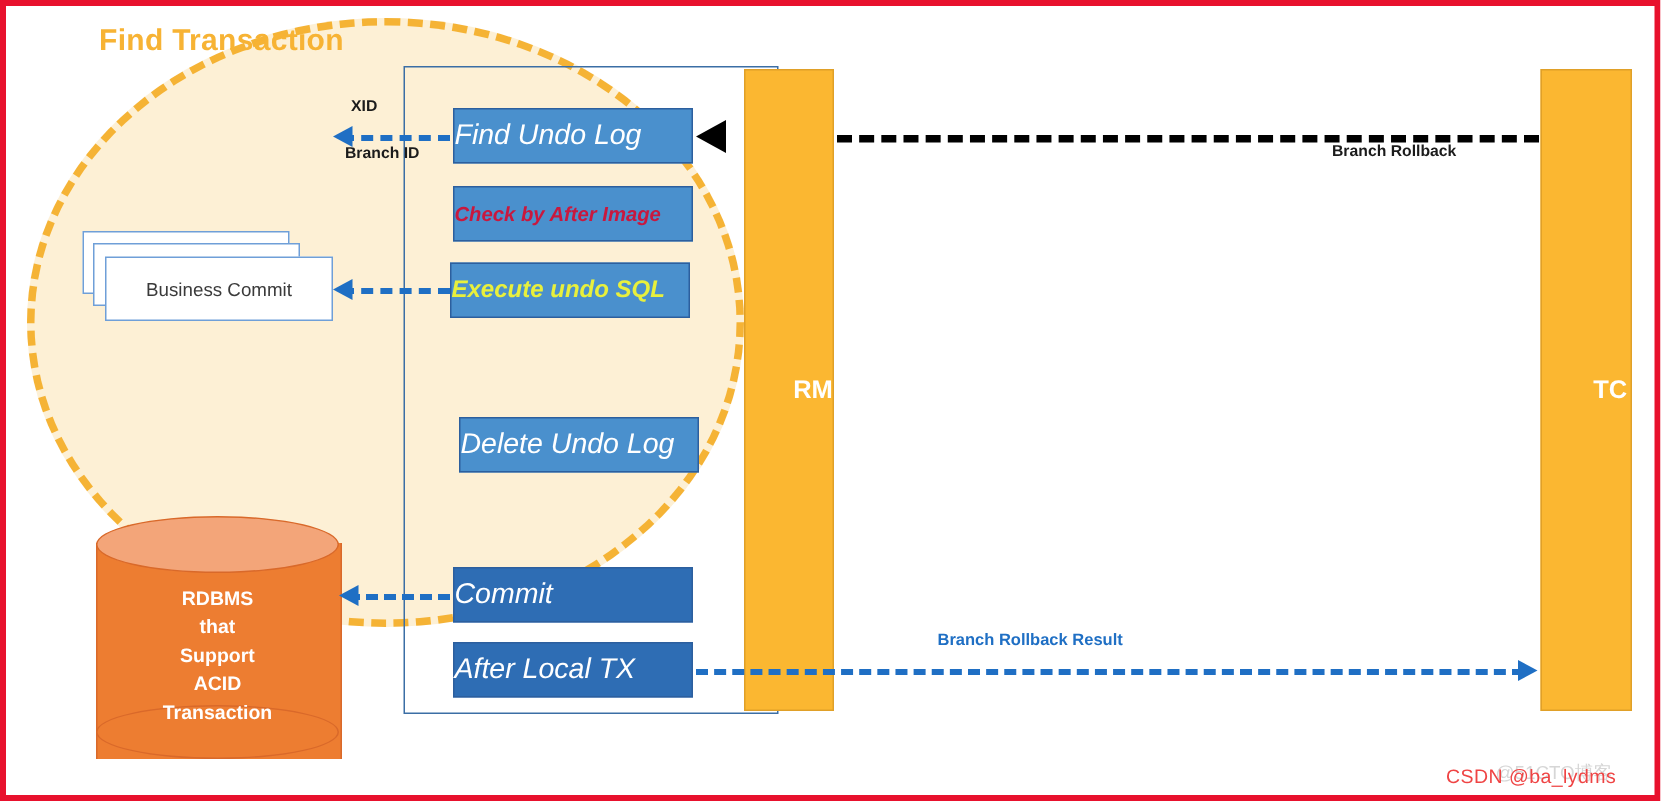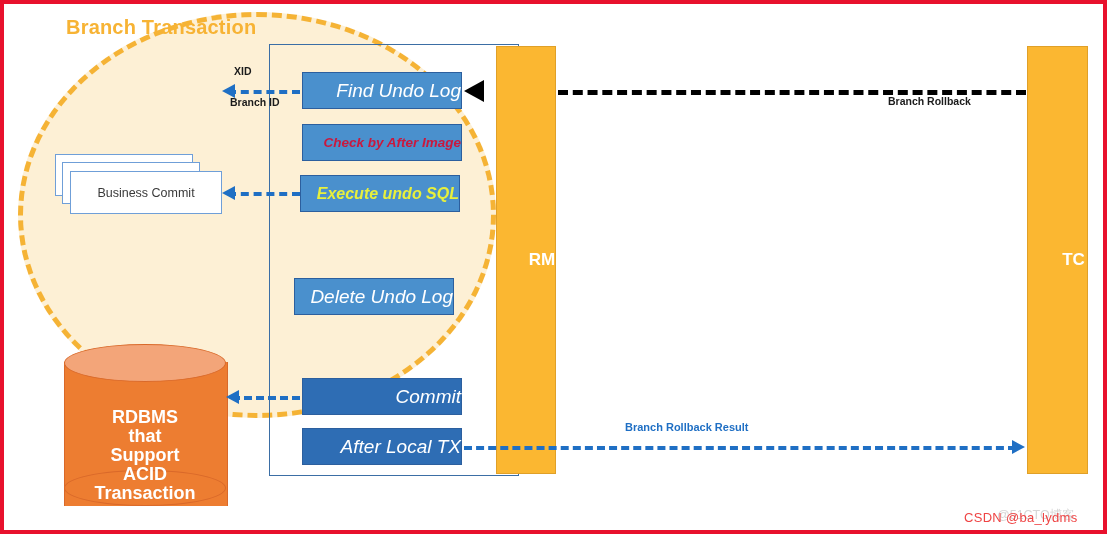--- a/index.html
+++ b/index.html
@@ -100,50 +100,50 @@
   }
   #rdbms-top {
     position: absolute; left: 0; top: 0px;
     width: 162px; height: 38px;
     background: #f3a579;
     border-radius: 50%;
     border: 1px solid #d9692a;
     box-sizing: border-box;
   }
   #rdbms-label {
-    position: absolute; left: 0; top: 64px;
+    position: absolute; left: 0; top: 45px;
     width: 162px;
     text-align: center;
     color: #ffffff;
-    font-size: 18px;
+    font-size: 13px;
     font-weight: bold;
     line-height: 19px;
     z-index: 2;
   }
 
   
   .step-box {
     width: 160px; height: 37px;
-    display: flex; align-items: center; justify-content: flex-end;
+    display: flex; align-items: center; justify-content: flex-start;
     font-style: italic;
     font-size: 19px;
     border: 1px solid #2c5f9e;
     z-index: 6;
     white-space: nowrap;
   }
   .step-light { background: #4a90cd; }
   .step-dark  { background: #2e6db4; }
   .txt-white  { color: #ffffff; }
   .txt-red    { color: #c9183e; font-size: 13.5px; font-weight: bold; }
   .txt-yellow { color: #e8f03c; font-size: 16px; font-weight: bold; }
 
   #step-find-undo-log   { left: 298px; top: 68px; }
   #step-check-after-img { left: 298px; top: 120px; }
   #step-execute-undo    { left: 296px; top: 171px; }
-  #step-delete-undo-log { left: 290px; top: 274px; padding-left: 14px; }
+  #step-delete-undo-log { left: 302px; top: 274px; }
   #step-commit          { left: 298px; top: 374px; }
   #step-after-local-tx  { left: 298px; top: 424px; }
 
   
   .lifeline-bar {
     background: #fbb731;
     border: 1px solid #e0a028;
     color: #ffffff;
     font-size: 17px; font-weight: bold;
     display: flex; align-items: center; justify-content: center;
@@ -232,21 +232,21 @@
     white-space: nowrap;
     margin-left: 10px;
   }
 </style>
 </head>
 <body>
 
 <div id="canvas">
 
   <div class="abs" id="local-tx-ellipse"></div>
-  <div class="abs" id="local-tx-label">Branch Transaction</div>
+  <div class="abs" id="local-tx-label">Find Transaction</div>
 
   <div class="abs" id="rm-process-box"></div>
 
 
   <div class="abs biz-card" id="biz-card-back"></div>
   <div class="abs biz-card" id="biz-card-mid"></div>
   <div class="abs biz-card" id="biz-card-front">Business Commit</div>
 
   <div class="abs" id="rdbms-cylinder">
     <div id="rdbms-body"></div>

